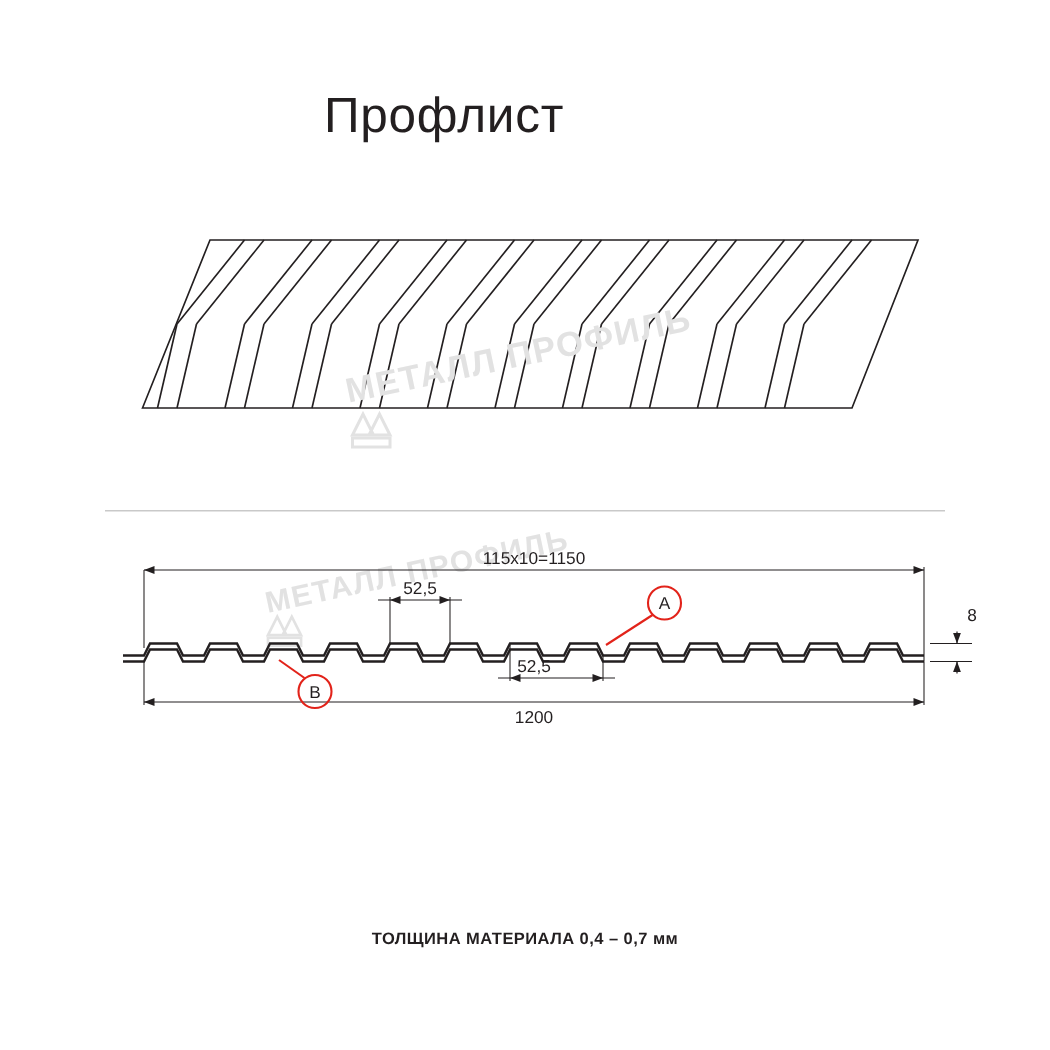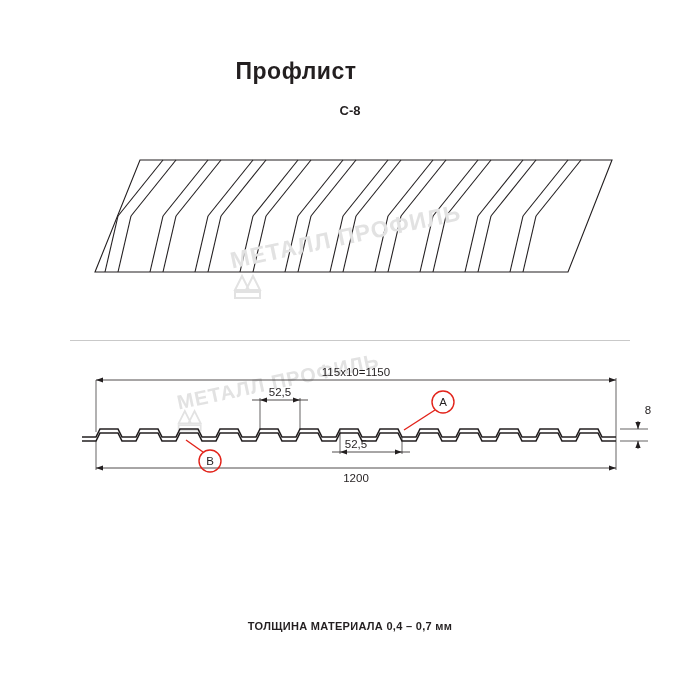--- a/index.html
+++ b/index.html
@@ -20,22 +20,22 @@
     left: 0; top: 0;
     width: 700px;
     height: 700px;
   }
   .title {
     position: absolute;
     left: 0;
     top: 58px;
     width: 592px;
     text-align: center;
-    font-size: 23px;
-    font-weight: bold;
+    font-size: 33px;
+    font-weight: normal;
     letter-spacing: 0.5px;
     color: #231f20;
   }
   .subtitle {
     position: absolute;
     left: 0;
     top: 103px;
     width: 700px;
     text-align: center;
     font-size: 13px;
@@ -93,21 +93,20 @@
     position: absolute;
     pointer-events: none;
   }
 </style>
 </head>
 <body>
 
 <div class="page">
 
   <div class="title">Профлист</div>
-  <div class="subtitle">C-8</div>
 
   <svg class="art" width="700" height="340" viewBox="0 0 700 340">
     <g fill="none" stroke="#231f20" stroke-width="1.1" stroke-linejoin="miter" stroke-linecap="butt">
 
       <path d="M95 272 L140 160 L612 160 L568 272 Z" fill="#ffffff" stroke="#231f20"></path>
 
       <g stroke="#231f20" stroke-width="1.1">
         <line x1="118" y1="216" x2="163" y2="160"></line>
         <line x1="131" y1="216" x2="176" y2="160"></line>
         <line x1="118" y1="216" x2="105" y2="272"></line>

